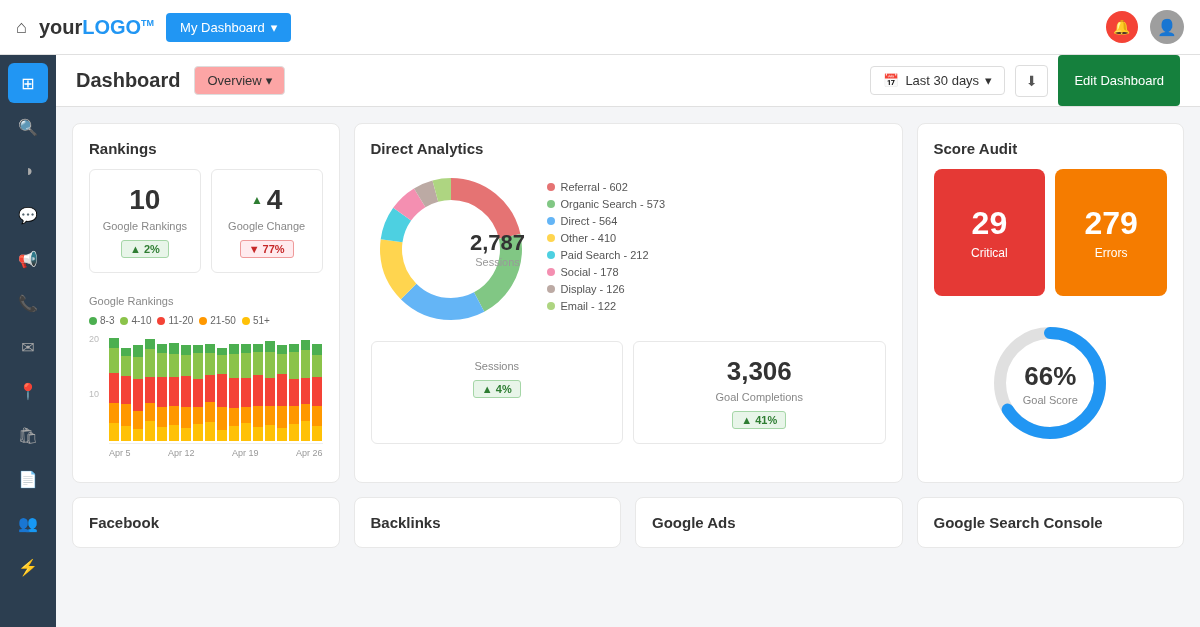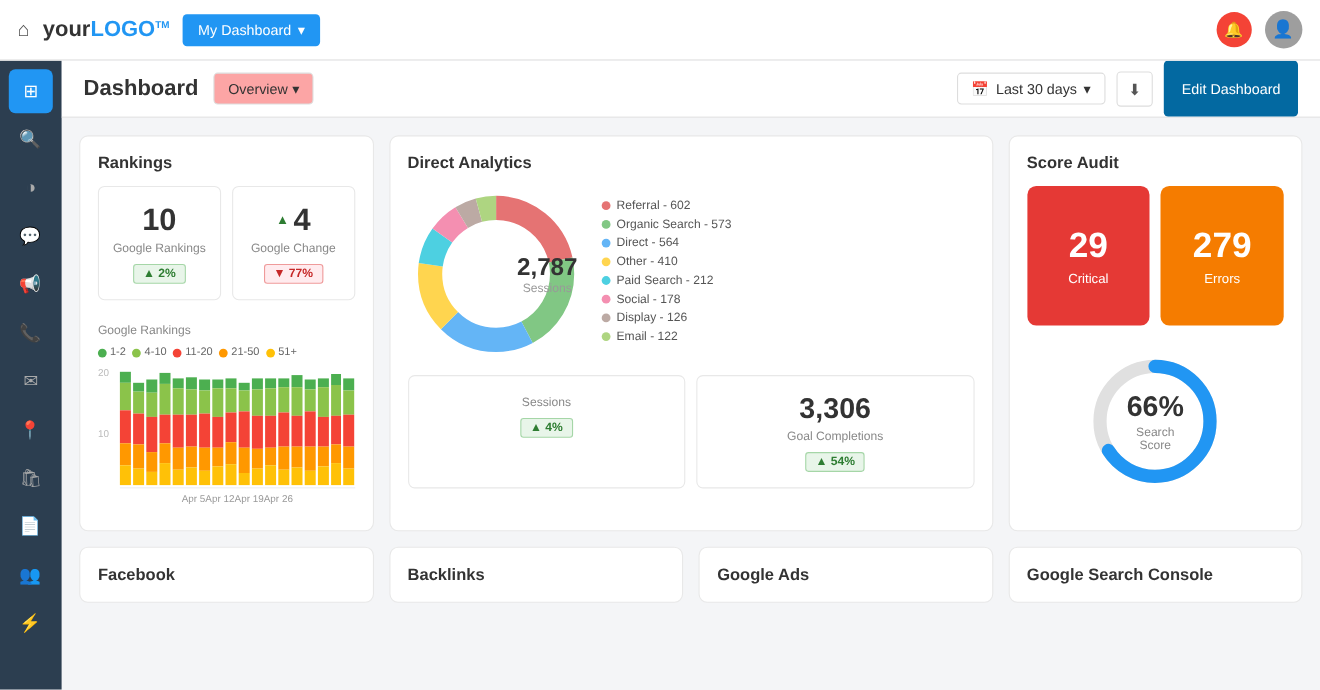--- a/index.html
+++ b/index.html
@@ -115,21 +115,21 @@
     .download-btn {
       background: #fff;
       border: 1px solid #ddd;
       border-radius: 4px;
       padding: 7px 10px;
       cursor: pointer;
       color: #555;
       font-size: 14px;
     }
     .edit-btn {
-      background: #0369a1;
+      background: #15803d;
       color: #fff;
       border: none;
       border-radius: 4px;
       padding: 18px 16px;
       font-size: 13px;
       cursor: pointer;
       font-weight: 500;
     }
 
     
@@ -195,21 +195,21 @@
       position: relative;
       height: 120px;
       display: flex;
       align-items: flex-end;
       gap: 3px;
       border-bottom: 1px solid #eee;
       padding-bottom: 2px;
     }
     .bar-group { display: flex; flex-direction: column-reverse; align-items: center; gap: 0; flex: 1; }
     .bar-seg { width: 100%; }
-    .x-labels { display: flex; justify-content: center; margin-top: 4px; }
+    .x-labels { display: flex; justify-content: space-between; margin-top: 4px; }
     .x-label { font-size: 9px; color: #999; text-align: center; }
 
     
     .donut-area { display: flex; align-items: center; gap: 16px; }
     .donut-container { position: relative; width: 160px; height: 160px; flex-shrink: 0; }
     .donut-center {
       position: absolute; top: 50%; left: 50%;
       transform: translate(-50%, -50%);
       text-align: center;
       margin-left: 47px;
@@ -335,21 +335,21 @@
             <div class="sub-label">Google Change</div>
             <span class="badge badge-red">▼ 77%</span>
           </div>
         </div>
 
         <div class="chart-area">
           <div class="chart-title">Google Rankings</div>
           <div class="chart-legend">
             <div class="legend-item">
               <div class="legend-dot" style="background:#4caf50;"></div>
-                <span>1-2</span>
+                <span>8-3</span>
             </div>
             <div class="legend-item">
               <div class="legend-dot" style="background:#8bc34a;"></div>
                 <span>4-10</span>
             </div>
             <div class="legend-item">
               <div class="legend-dot" style="background:#f44336;"></div>
                 <span>11-20</span>
             </div>
             <div class="legend-item">
@@ -574,21 +574,21 @@
         </div>
 
         <div class="analytics-bottom" style="margin-top:12px;">
           <div class="analytics-stat">
             <div class="lbl">Sessions</div>
             <span class="badge badge-green">▲ 4%</span>
           </div>
           <div class="analytics-stat">
             <div class="big">3,306</div>
             <div class="lbl">Goal Completions</div>
-            <span class="badge badge-green">▲ 54%</span>
+            <span class="badge badge-green">▲ 41%</span>
           </div>
         </div>
       </div>
 
       <div class="card audit-card">
         <div class="card-title">Score Audit</div>
 
         <div class="audit-top">
           <div class="audit-box red">
             <div class="audit-num">29</div>
@@ -603,21 +603,21 @@
         <div class="circle-container">
           <div class="circle-wrap">
             <svg viewBox="0 0 130 130" width="130" height="130">
 
               <circle cx="65" cy="65" r="50" fill="none" stroke="#e0e0e0" stroke-width="12"></circle>
 
               <circle cx="65" cy="65" r="50" fill="none" stroke="#2196F3" stroke-width="12" stroke-dasharray="207.3 106.86" stroke-linecap="round" transform="rotate(-90 65 65)"></circle>
             </svg>
             <div class="circle-center">
               <div class="circle-pct">66%</div>
-              <div class="circle-lbl">Search Score</div>
+              <div class="circle-lbl">Goal Score</div>
             </div>
           </div>
         </div>
       </div>
 
       <div class="card facebook-card">
         <div class="bottom-card-title">Facebook</div>
       </div>
       <div class="card backlinks-card">
         <div class="bottom-card-title">Backlinks</div>

